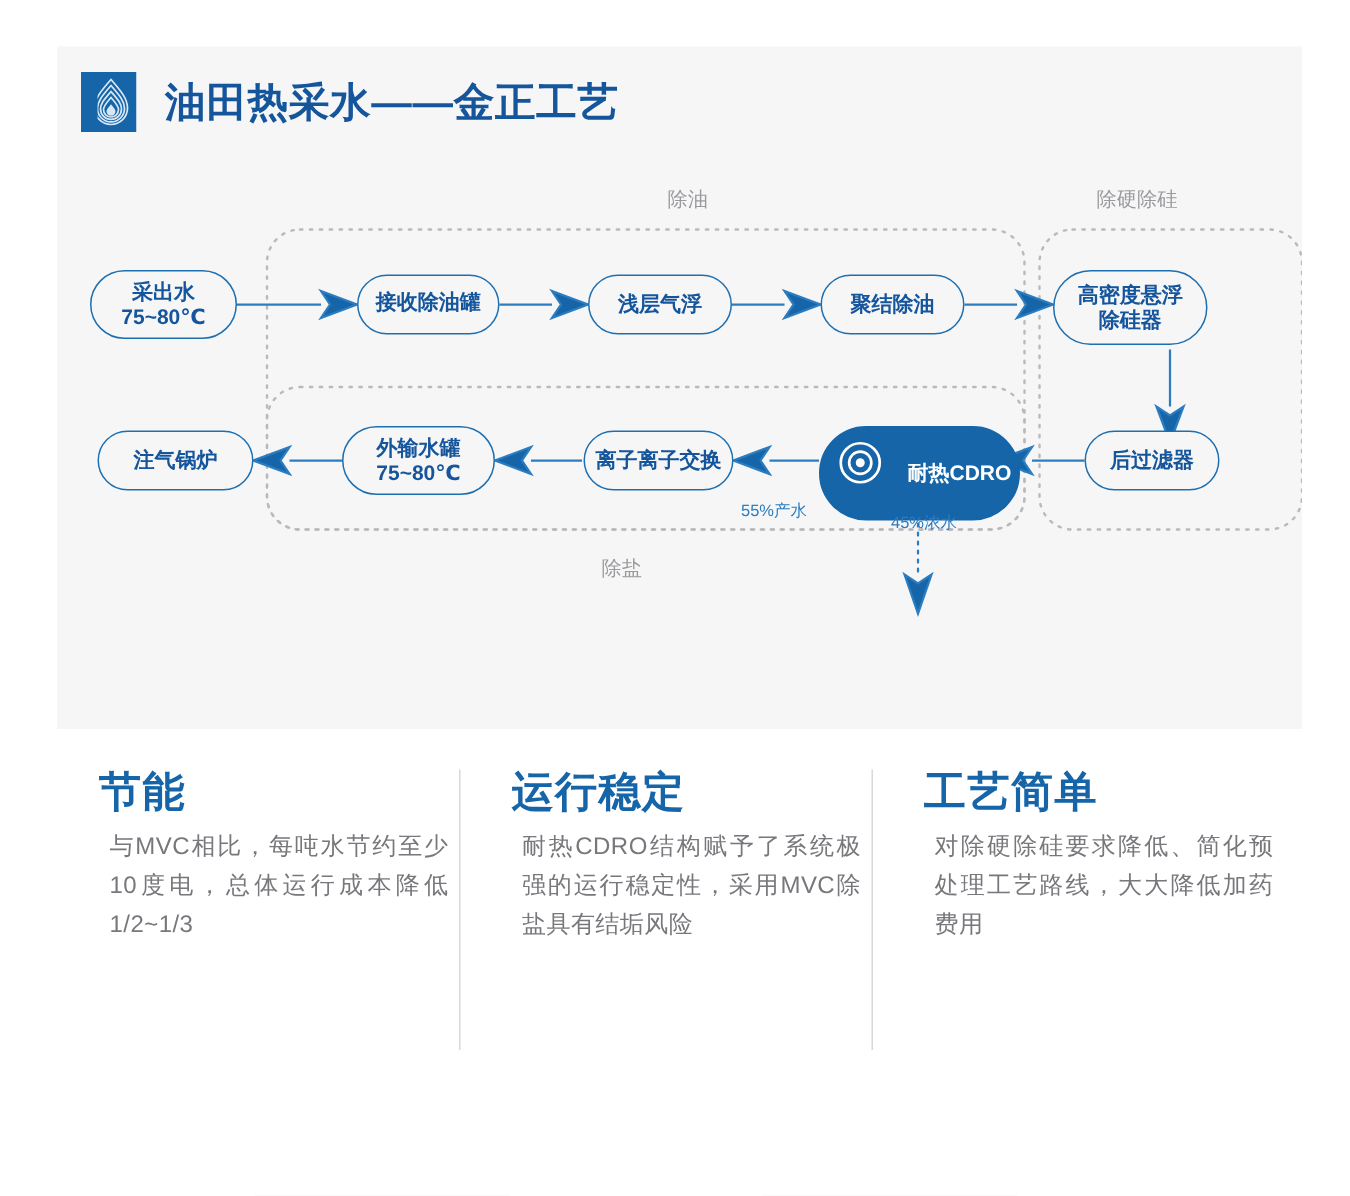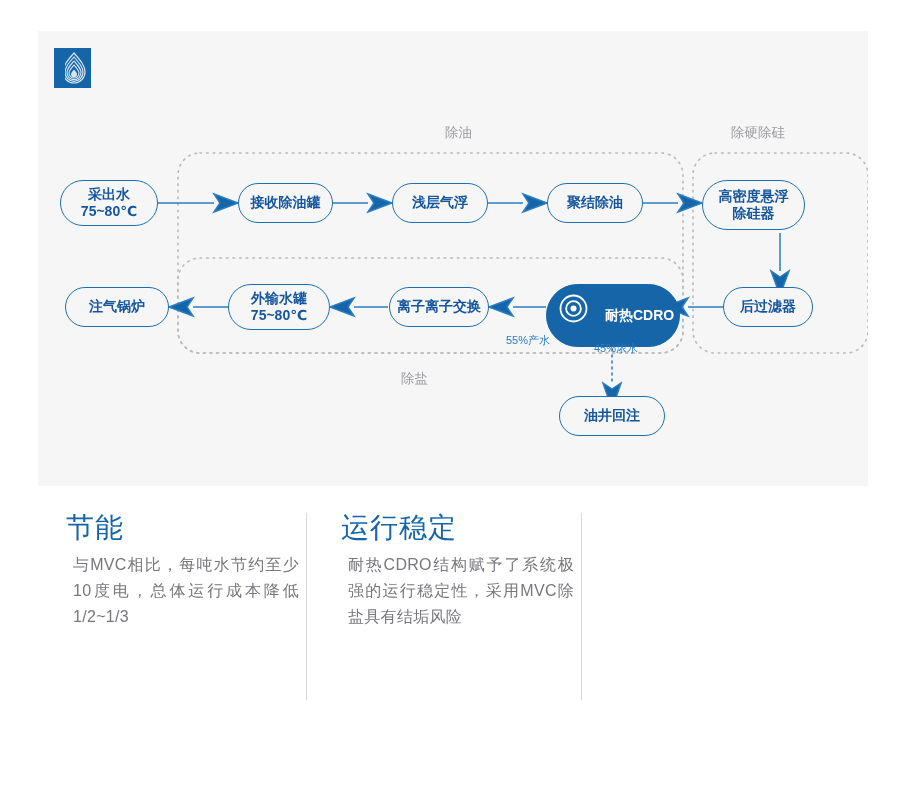--- a/index.html
+++ b/index.html
@@ -42,21 +42,21 @@
     justify-content:flex-start;padding-left:58px;
   }
   .pct{
     position:absolute;font-size:11px;color:#2b7cc0;white-space:nowrap;z-index:4;
   }
   .divider{position:absolute;background:#d8d8dc;}
   
   #features{position:absolute;left:0;top:496px;width:900px;height:230px;}
   .col{position:absolute;top:17px;width:240px;}
   .col h3{
-    margin:0 0 8px 0;font-size:28px;font-weight:normal;color:#1565a8;
+    margin:0 0 8px 0;font-size:28px;font-weight:bold;color:#1565a8;
     line-height:1.1;letter-spacing:1px;
   }
   .col p{
     margin:7px;font-size:16px;color:#77777c;line-height:1.62;
     text-align:justify;text-justify:inter-character;
     text-align-last:left;letter-spacing:.3px;
   }
 </style>
 </head>
 <body>
@@ -68,20 +68,21 @@
       <rect x="0" y="0" width="37" height="40" fill="#1565a8"></rect>
       <g fill="none" stroke="#d7e7f5" stroke-width="1.15">
         <path d="M20 5 C27 13 31 18 31 24 a11 11 0 0 1 -22 0 c0 -6 4 -11 11 -19 z"></path>
         <path d="M20 9 C26 16 29 19.5 29 24.3 a9 9 0 0 1 -18 0 c0 -4.8 3 -8.3 9 -15.3 z"></path>
         <path d="M20 13 C24.8 18.6 27 21 27 24.6 a7 7 0 0 1 -14 0 c0 -3.6 2.2 -6 7 -11.6 z"></path>
         <path d="M20 17 C23.4 21 25 22.6 25 25 a5 5 0 0 1 -10 0 c0 -2.4 1.6 -4 5 -8 z"></path>
       </g>
       <path d="M20 21.5 C22 24 23 25 23 26.2 a3 3 0 0 1 -6 0 c0 -1.2 1 -2.2 3 -4.7 z" fill="#d7e7f5"></path>
       <rect x="0" y="0" width="11" height="40" fill="#1565a8"></rect>
     </svg>
+    <div id="title">油田热采水——金正工艺</div>
   </div>
 
   <div id="diagram">
 
     <svg width="830" height="455" style="position:absolute;left:0;top:0;">
 
       <rect x="140" y="122" width="505" height="200" rx="22" ry="22" fill="none" stroke="#b9b9be" stroke-width="1.6" stroke-dasharray="1.6 5" stroke-linecap="round"></rect>
       <rect x="655" y="122" width="175" height="200" rx="22" ry="22" fill="none" stroke="#b9b9be" stroke-width="1.6" stroke-dasharray="1.6 5" stroke-linecap="round"></rect>
       <rect x="140" y="227" width="505" height="95" rx="22" ry="22" fill="none" stroke="#b9b9be" stroke-width="1.6" stroke-dasharray="1.6 5" stroke-linecap="round"></rect>
 
@@ -140,32 +141,35 @@
         <circle cx="14.5" cy="14.5" r="3" fill="#ffffff"></circle>
       </svg>
       <span>耐热CDRO</span>
     </div>
 
     <div class="node" style="left:351px;top:256px;width:100px;height:40px;">离子离子交换</div>
     <div class="node" style="left:190px;top:253px;width:102px;height:46px;">外输水罐
 75~80℃</div>
     <div class="node" style="left:27px;top:256px;width:104px;height:40px;">注气锅炉</div>
 
-    <div class="node" style="left:521px;top:365px;width:106px;height:40px;">油井回注</div>
 
-    <div class="pct" style="left:468px;top:302px;">55%产水</div>
+    <div class="pct" style="left:456px;top:302px;">55%产水</div>
     <div class="pct" style="left:556px;top:310px;">45%浓水</div>
   </div>
 </div>
 
 <div id="features">
   <div class="divider" style="left:306px;top:17px;width:1px;height:187px;"></div>
   <div class="divider" style="left:581px;top:17px;width:1px;height:187px;"></div>
 
   <div class="col" style="left:66px;">
     <h3>节能</h3>
     <p>与MVC相比，每吨水节约至少10度电，总体运行成本降低1/2~1/3</p>
   </div>
   <div class="col" style="left:341px;">
     <h3>运行稳定</h3>
     <p>耐热CDRO结构赋予了系统极强的运行稳定性，采用MVC除盐具有结垢风险</p>
   </div>
+  <div class="col" style="left:616px;">
+    <h3>工艺简单</h3>
+    <p>对除硬除硅要求降低、简化预处理工艺路线，大大降低加药费用</p>
+  </div>
 </div>
 
 </body></html>

